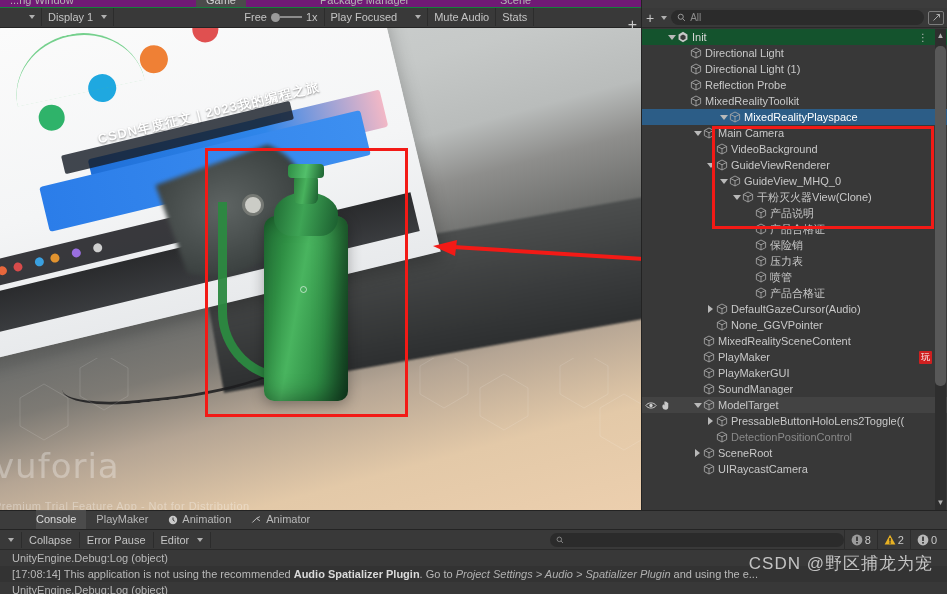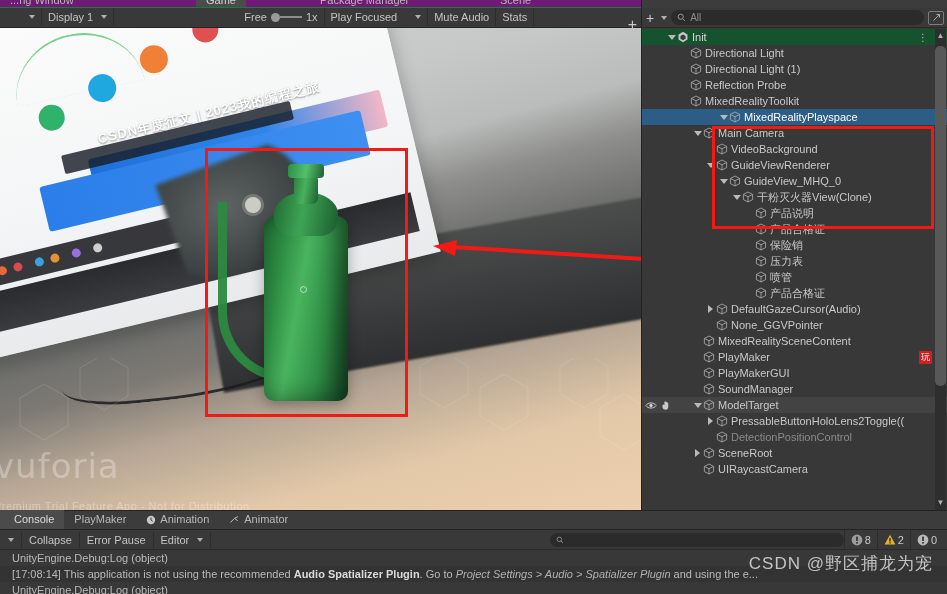--- a/index.html
+++ b/index.html
@@ -587,21 +587,21 @@
     <div class="hier-redbox"></div>
 
     <div class="scrollbar"></div>
     <div class="scroll-thumb"></div>
     <div class="arrow-up" style="top:31px;">▲</div>
     <div class="arrow-down" style="top:498px;">▼</div>
   </div>
 
   <div class="console">
     <div class="ctabs">
-      <div class="ctab sel" style="padding-left:14px;">
+      <div class="ctab sel" style="padding-left:0;margin-left:36px;">
         <span>Console</span>
       </div>
       <div class="ctab">
         <span>PlayMaker</span>
       </div>
       <div class="ctab">
         <svg width="10" height="10" viewBox="0 0 12 12">
           <circle cx="6" cy="6" r="5" fill="#c8c8c8"></circle>
             <path d="M6 3 V6 L8 7.5" stroke="#3c3c3c" stroke-width="1.2" fill="none"></path>
         </svg>

